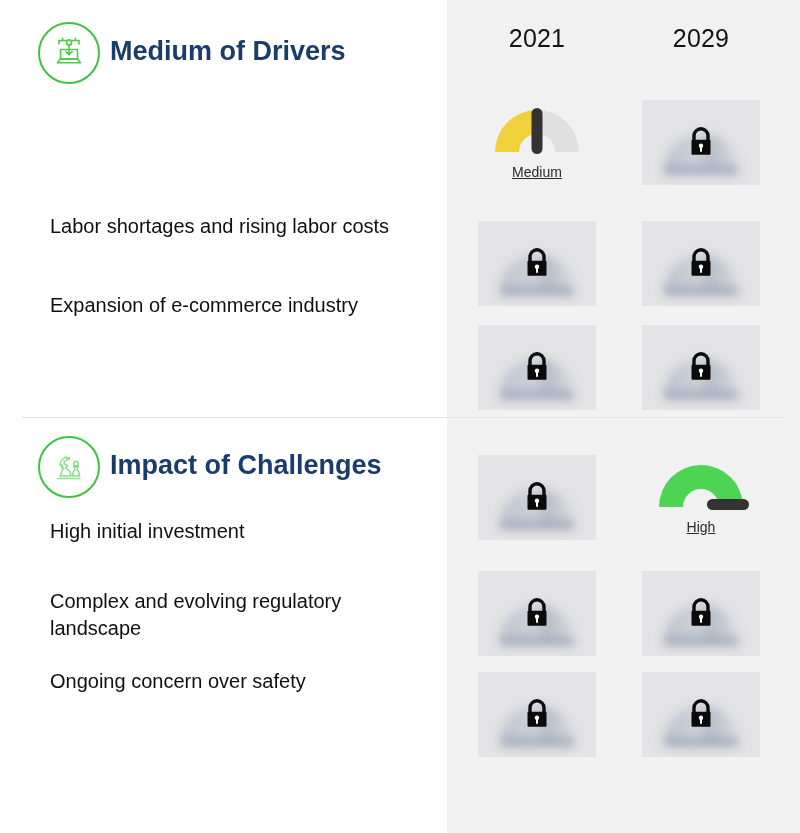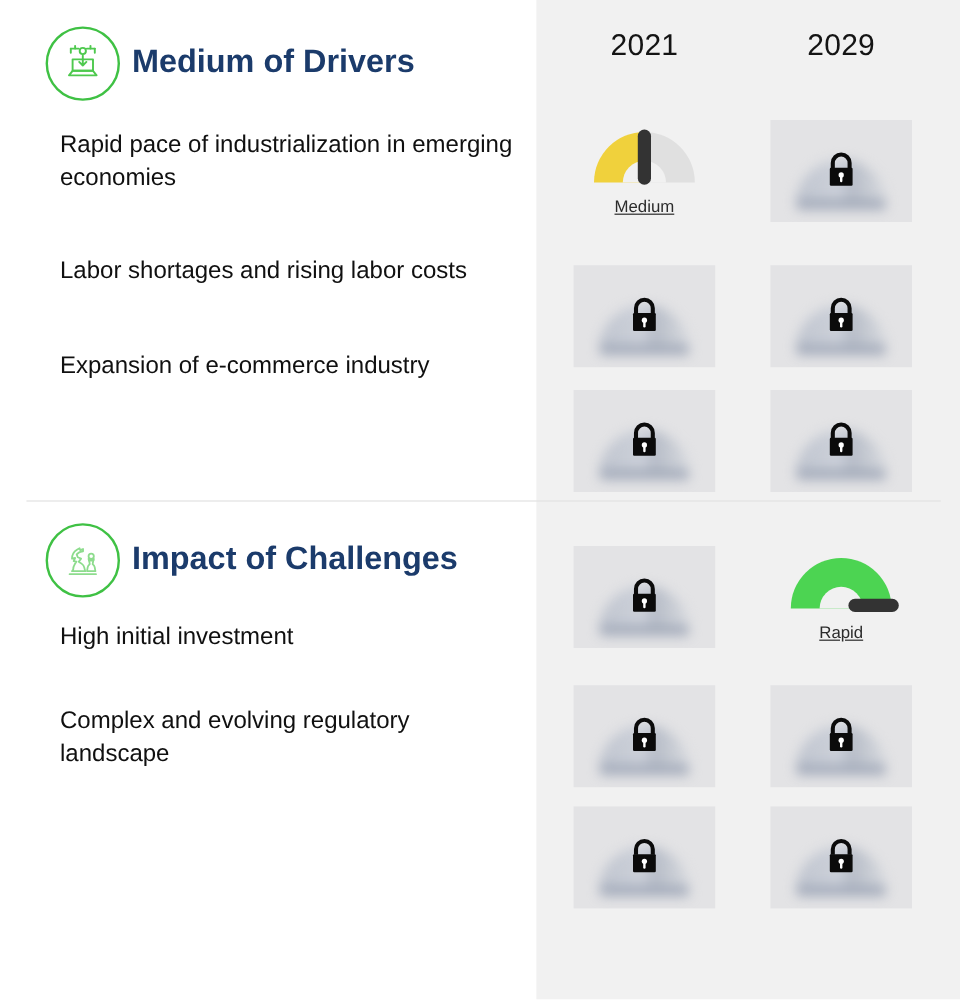--- a/index.html
+++ b/index.html
@@ -194,21 +194,20 @@
         <path d="M10 7.5h6.6M23.4 7.5H30"></path>
         <path d="M10 7.5v3.4M30 7.5v3.4M13.6 7.5V5.2M26.4 7.5V5.2"></path>
         <path d="M11.5 16.5h17v9.5h-17z"></path>
         <path d="M20 13.2v8.4M20 21.6l-3-3M20 21.6l3-3"></path>
         <path d="M8.5 29.8h23l-3-3.8h-17z"></path>
       </svg>
     </div>
     <div class="section-title">Medium of Drivers</div>
   </div>
 
-  <div class="item-label" id="driver-item-0">Rapid pace of industrialization in emerging economies</div>
   <div class="item-label" id="driver-item-1">Labor shortages and rising labor costs</div>
   <div class="item-label" id="driver-item-2">Expansion of e-commerce industry</div>
 </div>
 
 <div class="cell c2025" style="top:100px">
   <div class="gauge-wrap">
     <svg class="gauge-svg" width="100" height="58" viewBox="0 0 100 58">
       <path d="M8 52 A42 42 0 0 1 50 10 L50 52 Z" fill="#f0d13c"></path>
       <path d="M50 10 A42 42 0 0 1 92 52 L50 52 Z" fill="#e0e0e0"></path>
       <path d="M32 52 A18 18 0 0 1 68 52 Z" fill="#f1f1f1"></path>
@@ -290,20 +289,21 @@
         <circle cx="27" cy="16.5" r="2.2"></circle>
         <path d="M24.8 18.7h4.4l-.3 1.4h-3.8z"></path>
         <path d="M9 31.5h22"></path>
       </svg>
     </div>
     <div class="section-title">Impact of Challenges</div>
   </div>
 
   <div class="item-label" id="challenge-item-0">High initial investment</div>
   <div class="item-label" id="challenge-item-1">Complex and evolving regulatory landscape</div>
+  <div class="item-label" id="challenge-item-2">Ongoing concern over safety</div>
 </div>
 
 <div class="locked c2025" style="top:455px">
   <div class="blurred">
     <div class="fake-gauge"></div>
     <div class="fake-text"></div>
   </div>
   <svg class="lock-icon" width="30" height="36" viewBox="0 0 30 36">
     <path d="M8 16v-4.5a7 7 0 0 1 14 0V16" fill="none" stroke="#0b0b0b" stroke-width="3.4"></path>
     <rect x="5.5" y="15.5" width="19" height="15" rx="1" fill="#0b0b0b"></rect>
@@ -313,21 +313,21 @@
 </div>
 
 <div class="cell c2029" style="top:455px">
   <div class="gauge-wrap">
     <svg class="gauge-svg" width="100" height="58" viewBox="0 0 100 58">
       <path d="M8 52 A42 42 0 0 1 92 52 L50 52 Z" fill="#4cd452"></path>
       <path d="M32 52 A18 18 0 0 1 68 52 Z" fill="#f1f1f1"></path>
       <rect x="56" y="44" width="42" height="11" rx="5.5" fill="#333333"></rect>
     </svg>
   </div>
-  <div class="gauge-label">Rapid</div>
+  <div class="gauge-label">High</div>
 </div>
 
 <div class="locked c2025" style="top:571px">
   <div class="blurred">
     <div class="fake-gauge"></div>
     <div class="fake-text"></div>
   </div>
   <svg class="lock-icon" width="30" height="36" viewBox="0 0 30 36">
     <path d="M8 16v-4.5a7 7 0 0 1 14 0V16" fill="none" stroke="#0b0b0b" stroke-width="3.4"></path>
     <rect x="5.5" y="15.5" width="19" height="15" rx="1" fill="#0b0b0b"></rect>

